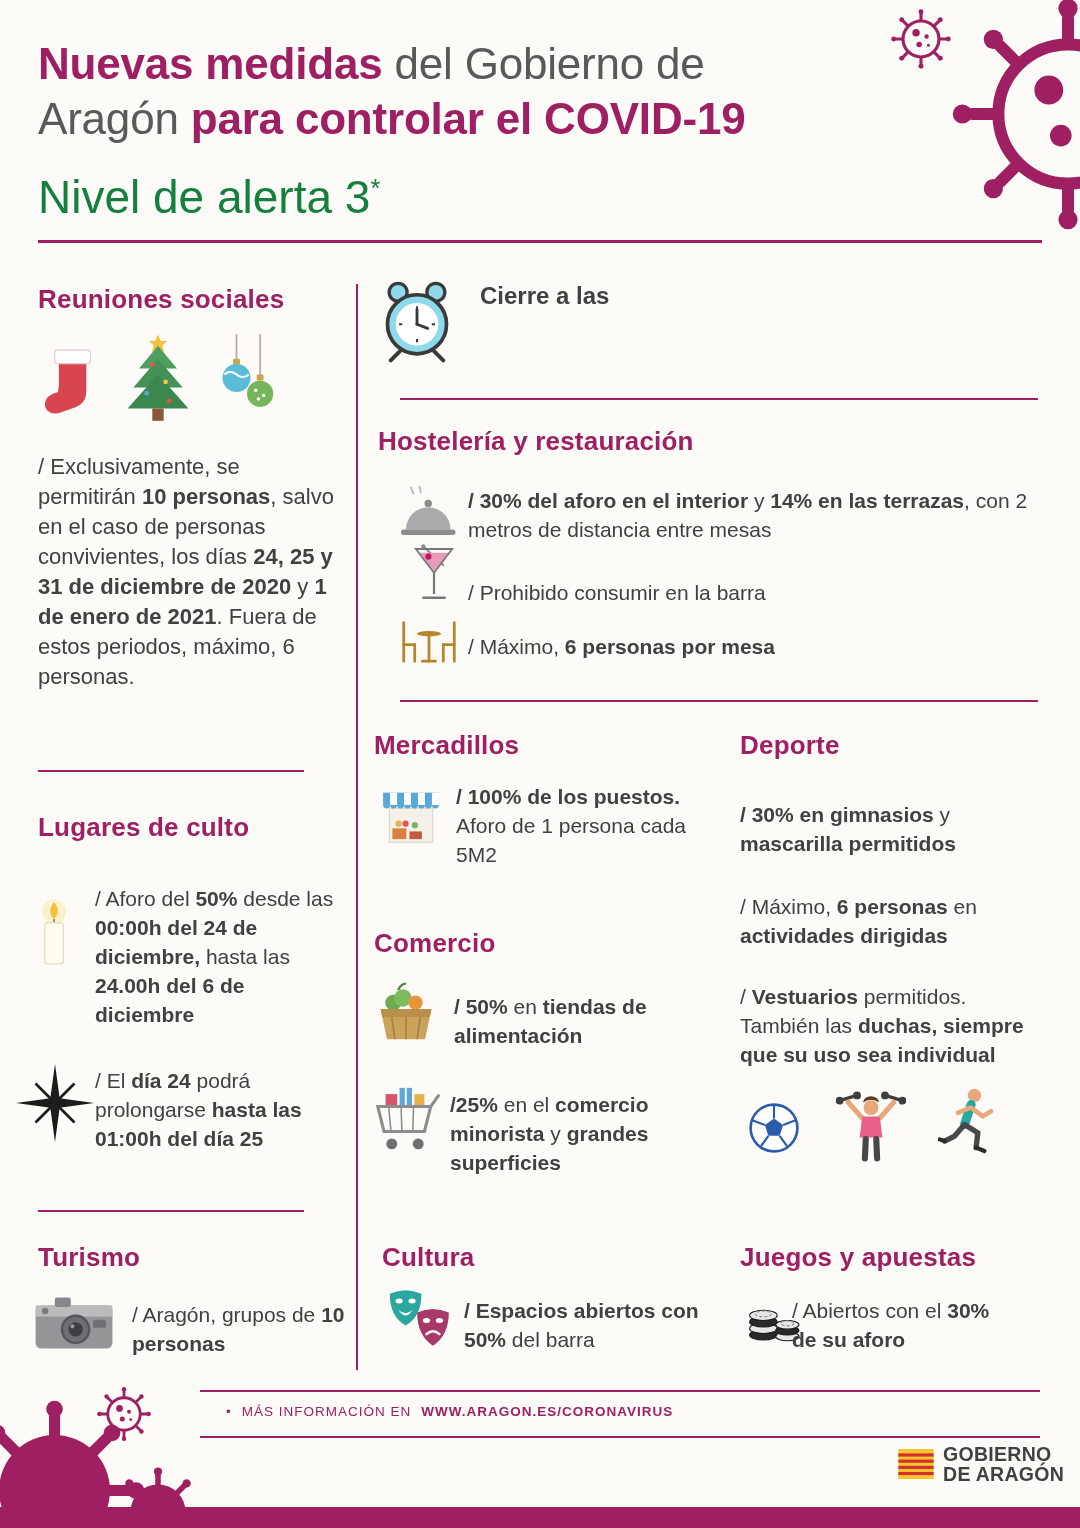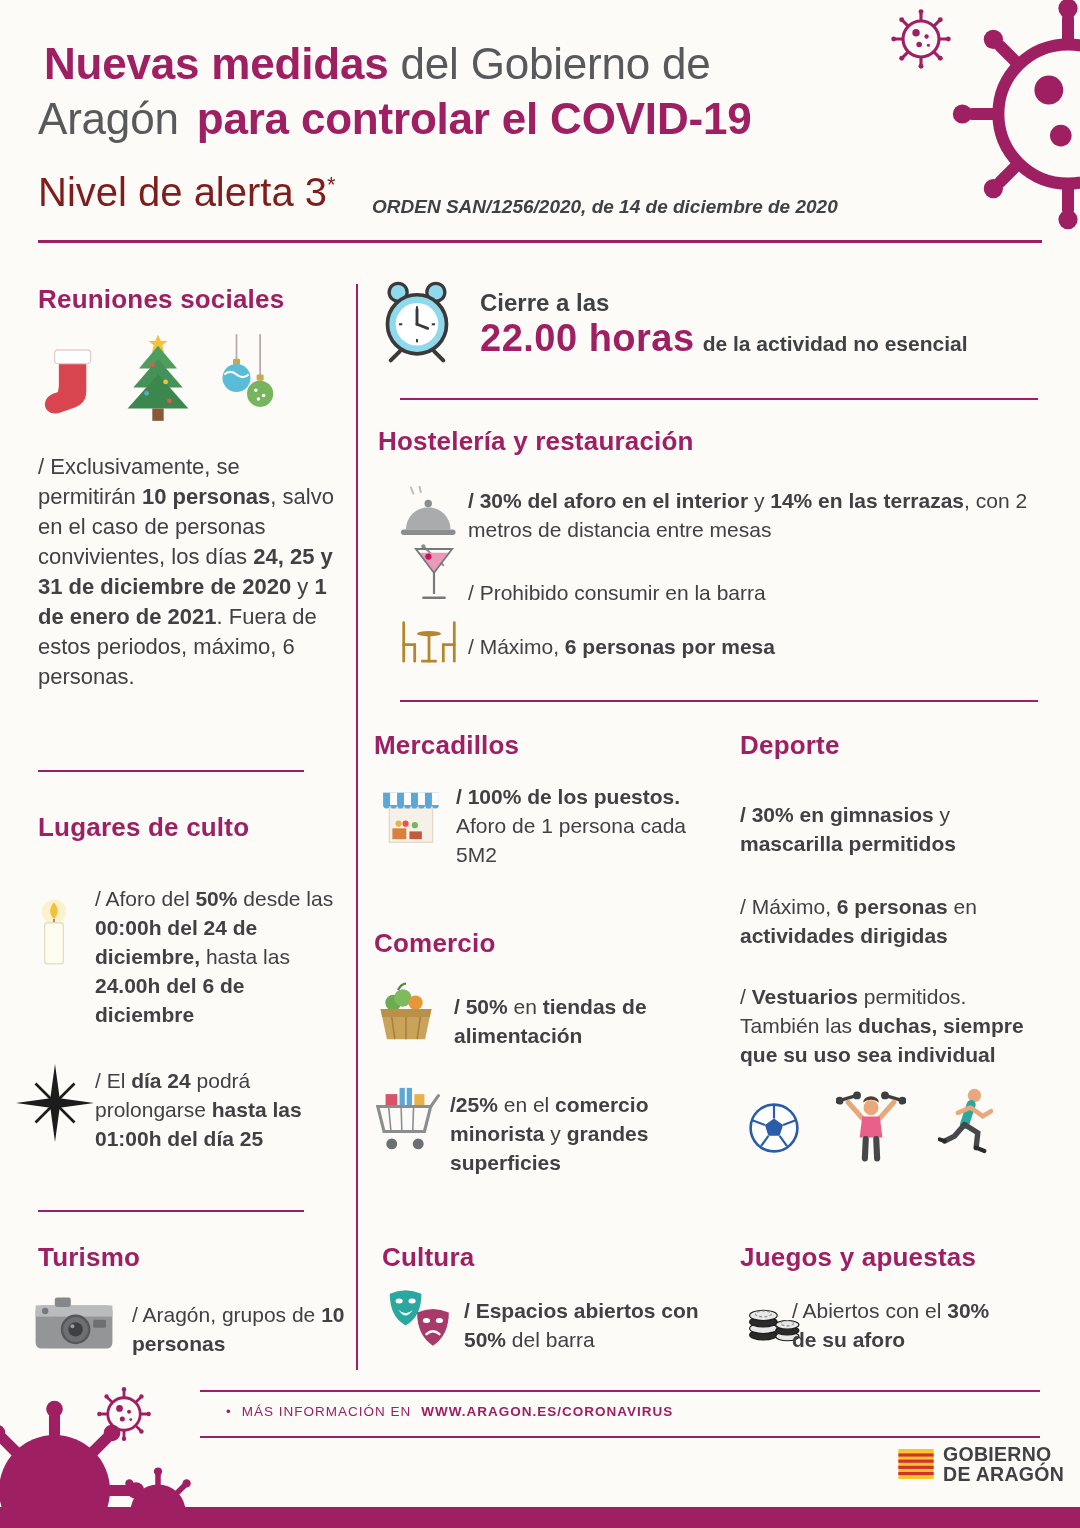--- a/index.html
+++ b/index.html
@@ -1,30 +1,30 @@
 <!DOCTYPE html>
 <html><head>
 <meta charset="utf-8">
 <style>
   html,body{margin:0;padding:0;}
   body{background:#d8d6d2;font-family:"Liberation Sans","DejaVu Sans",sans-serif;}
   #page{position:relative;width:1080px;height:1528px;margin:0 auto;background:#fcfbf8;overflow:hidden;color:#414042;}
   .abs{position:absolute;}
   .b{font-weight:700;}
-  .m{color:#9e1f62;margin-left:6px;}
+  .m{color:#9e1f62;}
   .g{color:#58595b;}
   .sup{vertical-align:super;font-size:55%;}
   .h1{font-size:44px;line-height:55px;font-weight:400;letter-spacing:-0.2px;}
   .h2{font-size:26px;font-weight:700;color:#9e1f62;letter-spacing:.2px;}
   .t{font-size:21px;line-height:29px;color:#414042;}
   .t22{font-size:22px;line-height:30px;}
-  .alert{font-size:40px;color:#7f1d1d;text-align:center;}
+  .alert{font-size:46px;color:#15803d;text-align:center;}
   .order{font-size:19px;font-style:italic;font-weight:700;color:#3f4143;}
   .rule{background:#9e1f62;}
-  .closure-intro{font-size:24px;font-weight:700;color:#3f4143;margin-top:7px;}
+  .closure-intro{font-size:24px;font-weight:700;color:#3f4143;}
   .closure-line{display:flex;align-items:baseline;}
   .closure-time{font-size:38px;font-weight:700;color:#9e1f62;letter-spacing:.5px;}
   .closure-detail{font-size:21px;font-weight:700;color:#3f4143;margin-left:8px;}
   .footer-info{display:flex;align-items:baseline;gap:10px;color:#9e1f62;font-size:13.5px;letter-spacing:1px;}
   .footer-info .url{font-weight:700;cursor:pointer;}
   .gov{display:flex;align-items:center;gap:9px;padding-left:12px;}
   .gov-text{font-size:19.5px;line-height:20px;font-weight:700;color:#3f4143;letter-spacing:.3px;}
   .bar{background:#9e1f62;}
 </style>
 </head>
@@ -94,21 +94,20 @@
     </svg>
   <svg class="abs" style="left:948px;top:-6px" width="240" height="240">
       <use href="#virus-o"></use>
     </svg>
 
   <h1 class="abs h1" style="left:38px;top:36px;width:900px;margin:0">
     <div><span class="m b">Nuevas medidas</span><span class="g"> del Gobierno de</span></div>
     <div><span class="g">Aragón </span><span class="m b">para controlar el COVID-19</span></div>
   </h1>
   <div class="abs alert" style="left:38px;top:170px"><span>Nivel de alerta 3</span><span class="sup">*</span></div>
-  <div class="abs order" style="left:372px;top:196px">ORDEN SAN/1256/2020, de 14 de diciembre de 2020</div>
   <div class="abs rule" style="left:38px;top:240px;width:1004px;height:3px"></div>
 
   <div class="abs rule" style="left:356px;top:284px;width:2px;height:1086px"></div>
 
   <div class="abs h2" style="left:38px;top:284px">Reuniones sociales</div>
 
   <svg class="abs" style="left:40px;top:338px" width="60" height="96" viewBox="0 0 70 100">
     <path d="M22,24 L54,24 L54,56 C54,68 47,73 38,76 L24,81 C13,85 4,78 6,69 C8,61 15,59 21,57 L22,50 Z" fill="#d8454f"></path>
     <rect x="17" y="8" width="42" height="16" rx="4" fill="#ffffff" stroke="#e3cfd2" stroke-width="1.5"></rect>
   </svg>
@@ -181,24 +180,20 @@
     <circle cx="50" cy="56" r="26" fill="#ffffff"></circle>
     <line x1="50" y1="56" x2="50" y2="38" stroke="#3a3a3a" stroke-width="3.5" stroke-linecap="round"></line>
     <line x1="50" y1="56" x2="63" y2="61" stroke="#3a3a3a" stroke-width="3.5" stroke-linecap="round"></line>
     <line x1="50" y1="34" x2="50" y2="38" stroke="#3a3a3a" stroke-width="2.5"></line>
     <line x1="50" y1="74" x2="50" y2="78" stroke="#3a3a3a" stroke-width="2.5"></line>
     <line x1="28" y1="56" x2="32" y2="56" stroke="#3a3a3a" stroke-width="2.5"></line>
     <line x1="68" y1="56" x2="72" y2="56" stroke="#3a3a3a" stroke-width="2.5"></line>
   </svg>
   <div class="abs" style="left:480px;top:282px">
     <div class="closure-intro">Cierre a las</div>
-    <div class="closure-line">
-      <span class="closure-time">22.00 horas</span>
-      <span class="closure-detail"> de la actividad no esencial</span>
-    </div>
   </div>
   <div class="abs rule" style="left:400px;top:398px;width:638px;height:2px"></div>
 
   <div class="abs h2" style="left:378px;top:426px">Hostelería y restauración</div>
 
   <svg class="abs" style="left:396px;top:486px" width="62" height="56" viewBox="0 0 100 90">
     <line x1="28" y1="12" x2="24" y2="2" stroke="#b9bbbd" stroke-width="3" stroke-linecap="round"></line>
     <line x1="40" y1="10" x2="38" y2="1" stroke="#b9bbbd" stroke-width="3" stroke-linecap="round"></line>
     <circle cx="52" cy="28" r="6" fill="#8b8d8f"></circle>
     <path d="M16,70 A36,36 0 0 1 88,70 Z" fill="#a9abad"></path>

